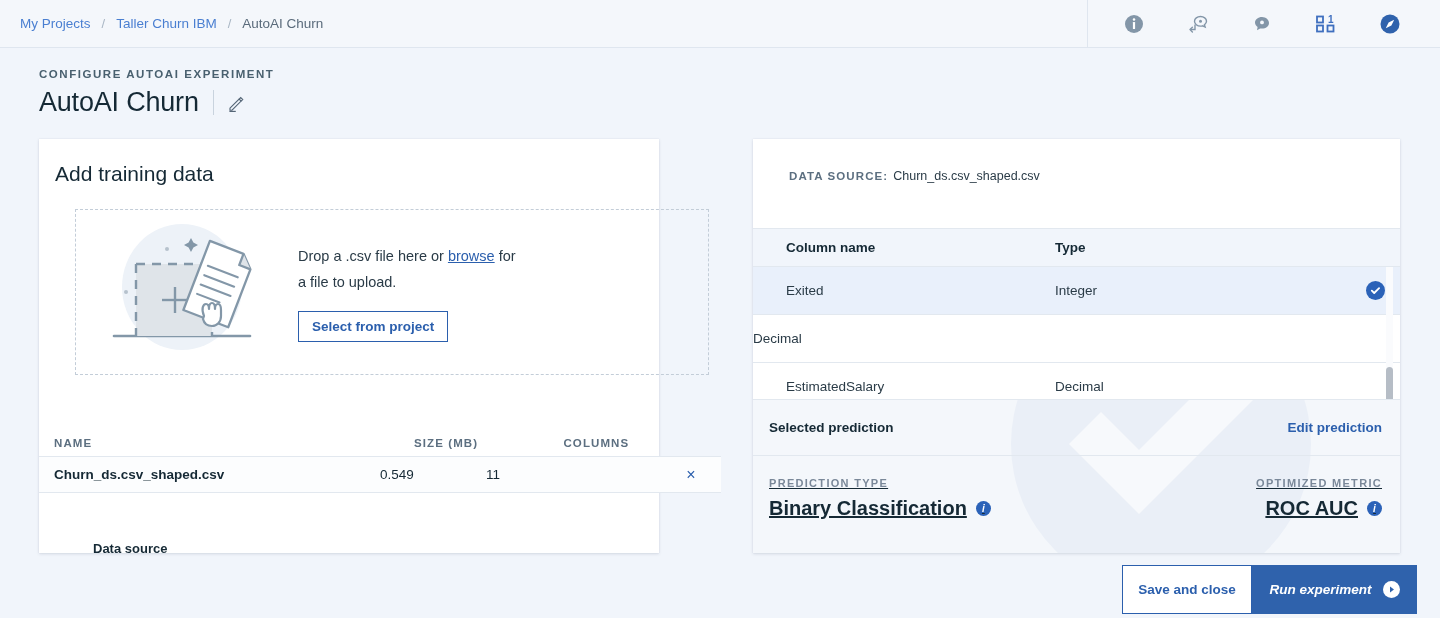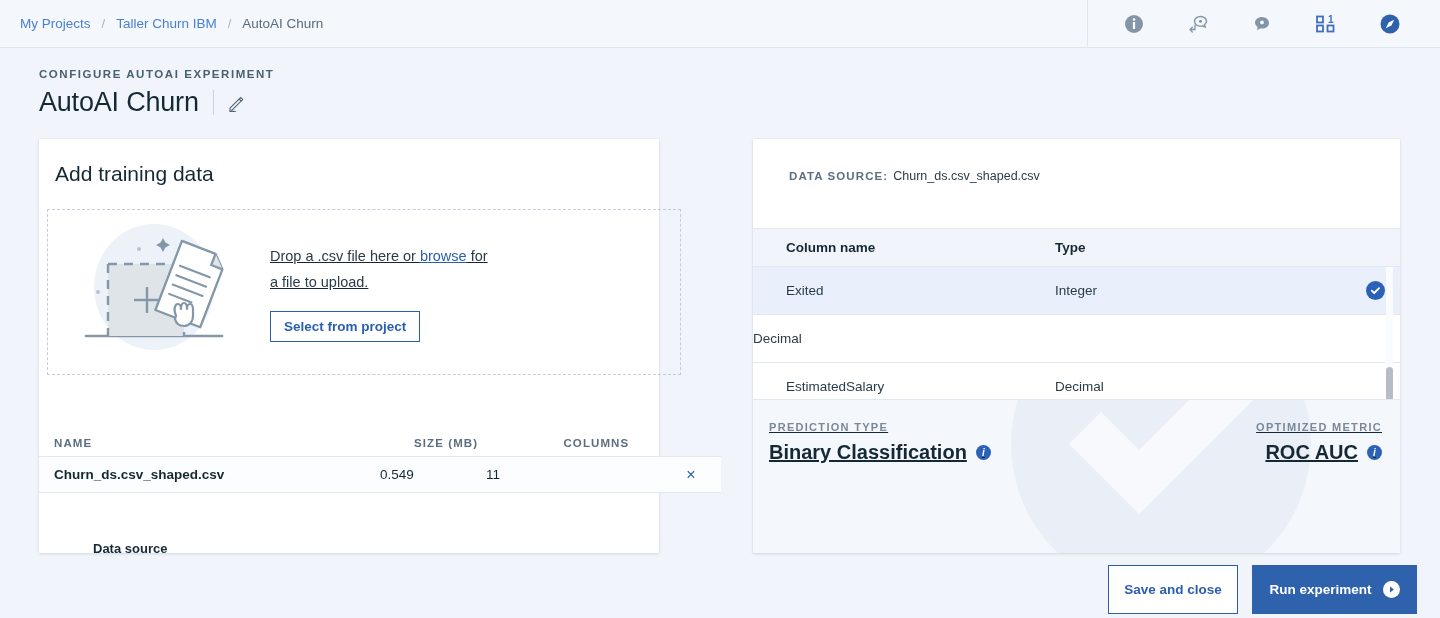--- a/index.html
+++ b/index.html
@@ -69,24 +69,24 @@
     box-shadow: 0 1px 3px rgba(20,40,70,.13), 0 0 1px rgba(20,40,70,.10);
   }
   #card-left  { left: 39px;  top: 139px; width: 620px; height: 414px; }
   #card-right { left: 753px; top: 139px; width: 647px; height: 414px; }
 
   
   .card-title {
     font-size: 21px; font-weight: normal; color: #152935;
   }
   .dropzone {
-    position: absolute; left: 8px; top: 70px;
+    position: absolute; left: 36px; top: 70px;
     width: 634px; height: 166px;
     border: 1.5px dashed #c3cdd8;
-    display: flex; align-items: center; text-decoration: underline;
+    display: flex; align-items: center;
   }
   .illus { width: 176px; margin-left: 28px; flex: 0 0 auto; }
   .dz-text { margin-left: 18px; }
   .dz-line {
     font-size: 14.5px; color: #2a3b47; line-height: 26px;
   }
   .dz-link { color: #2b5fad; text-decoration: underline; cursor: pointer; }
   .btn-outline {
     margin-top: 16px;
     display: inline-flex; align-items: center; justify-content: center;
@@ -227,26 +227,25 @@
     padding-right: 23px;
   }
   .btn-save {
     width: 130px; height: 49px;
     border: 1.5px solid #2b5fad; background: #fff; color: #2b5fad;
     font-size: 13.5px; font-weight: bold;
     cursor: pointer;
     display: flex; align-items: center; justify-content: center;
   }
   .btn-run {
-    margin-left: 14px;
     width: 165px; height: 49px;
     background: #2f62ac; color: #fff;
     font-size: 13.5px; font-weight: bold;
     cursor: pointer;
-    display: flex; align-items: center; justify-content: center;
+    display: flex; align-items: center; justify-content: center; font-style: italic;
   }
   .play-dot {
     width: 17px; height: 17px; border-radius: 50%;
     background: #fff; margin-left: 11px;
     display: flex; align-items: center; justify-content: center;
   }
 </style>
 </head>
 <body>
 
@@ -410,20 +409,24 @@
   <div class="scrolltrack"></div>
   <div class="scrollthumb"></div>
 
   <div class="pred">
     <div class="watermark">
       <svg width="205" height="160" viewBox="0 0 205 160">
         <path d="M10 80 L42 48 L80 86 L163 3 L195 35 L80 150 Z" fill="#f7f9fc"></path>
       </svg>
     </div>
 
+    <div class="pred-top">
+      <span class="lbl">Selected prediction</span>
+      <span class="edit">Edit prediction</span>
+    </div>
 
     <div class="pred-body">
       <div class="pb-col">
         <div class="k">PREDICTION TYPE</div>
         <div class="v">
           <span>Binary Classification</span>
           <span class="info-dot">i</span>
         </div>
       </div>
       <div class="pb-col right">

